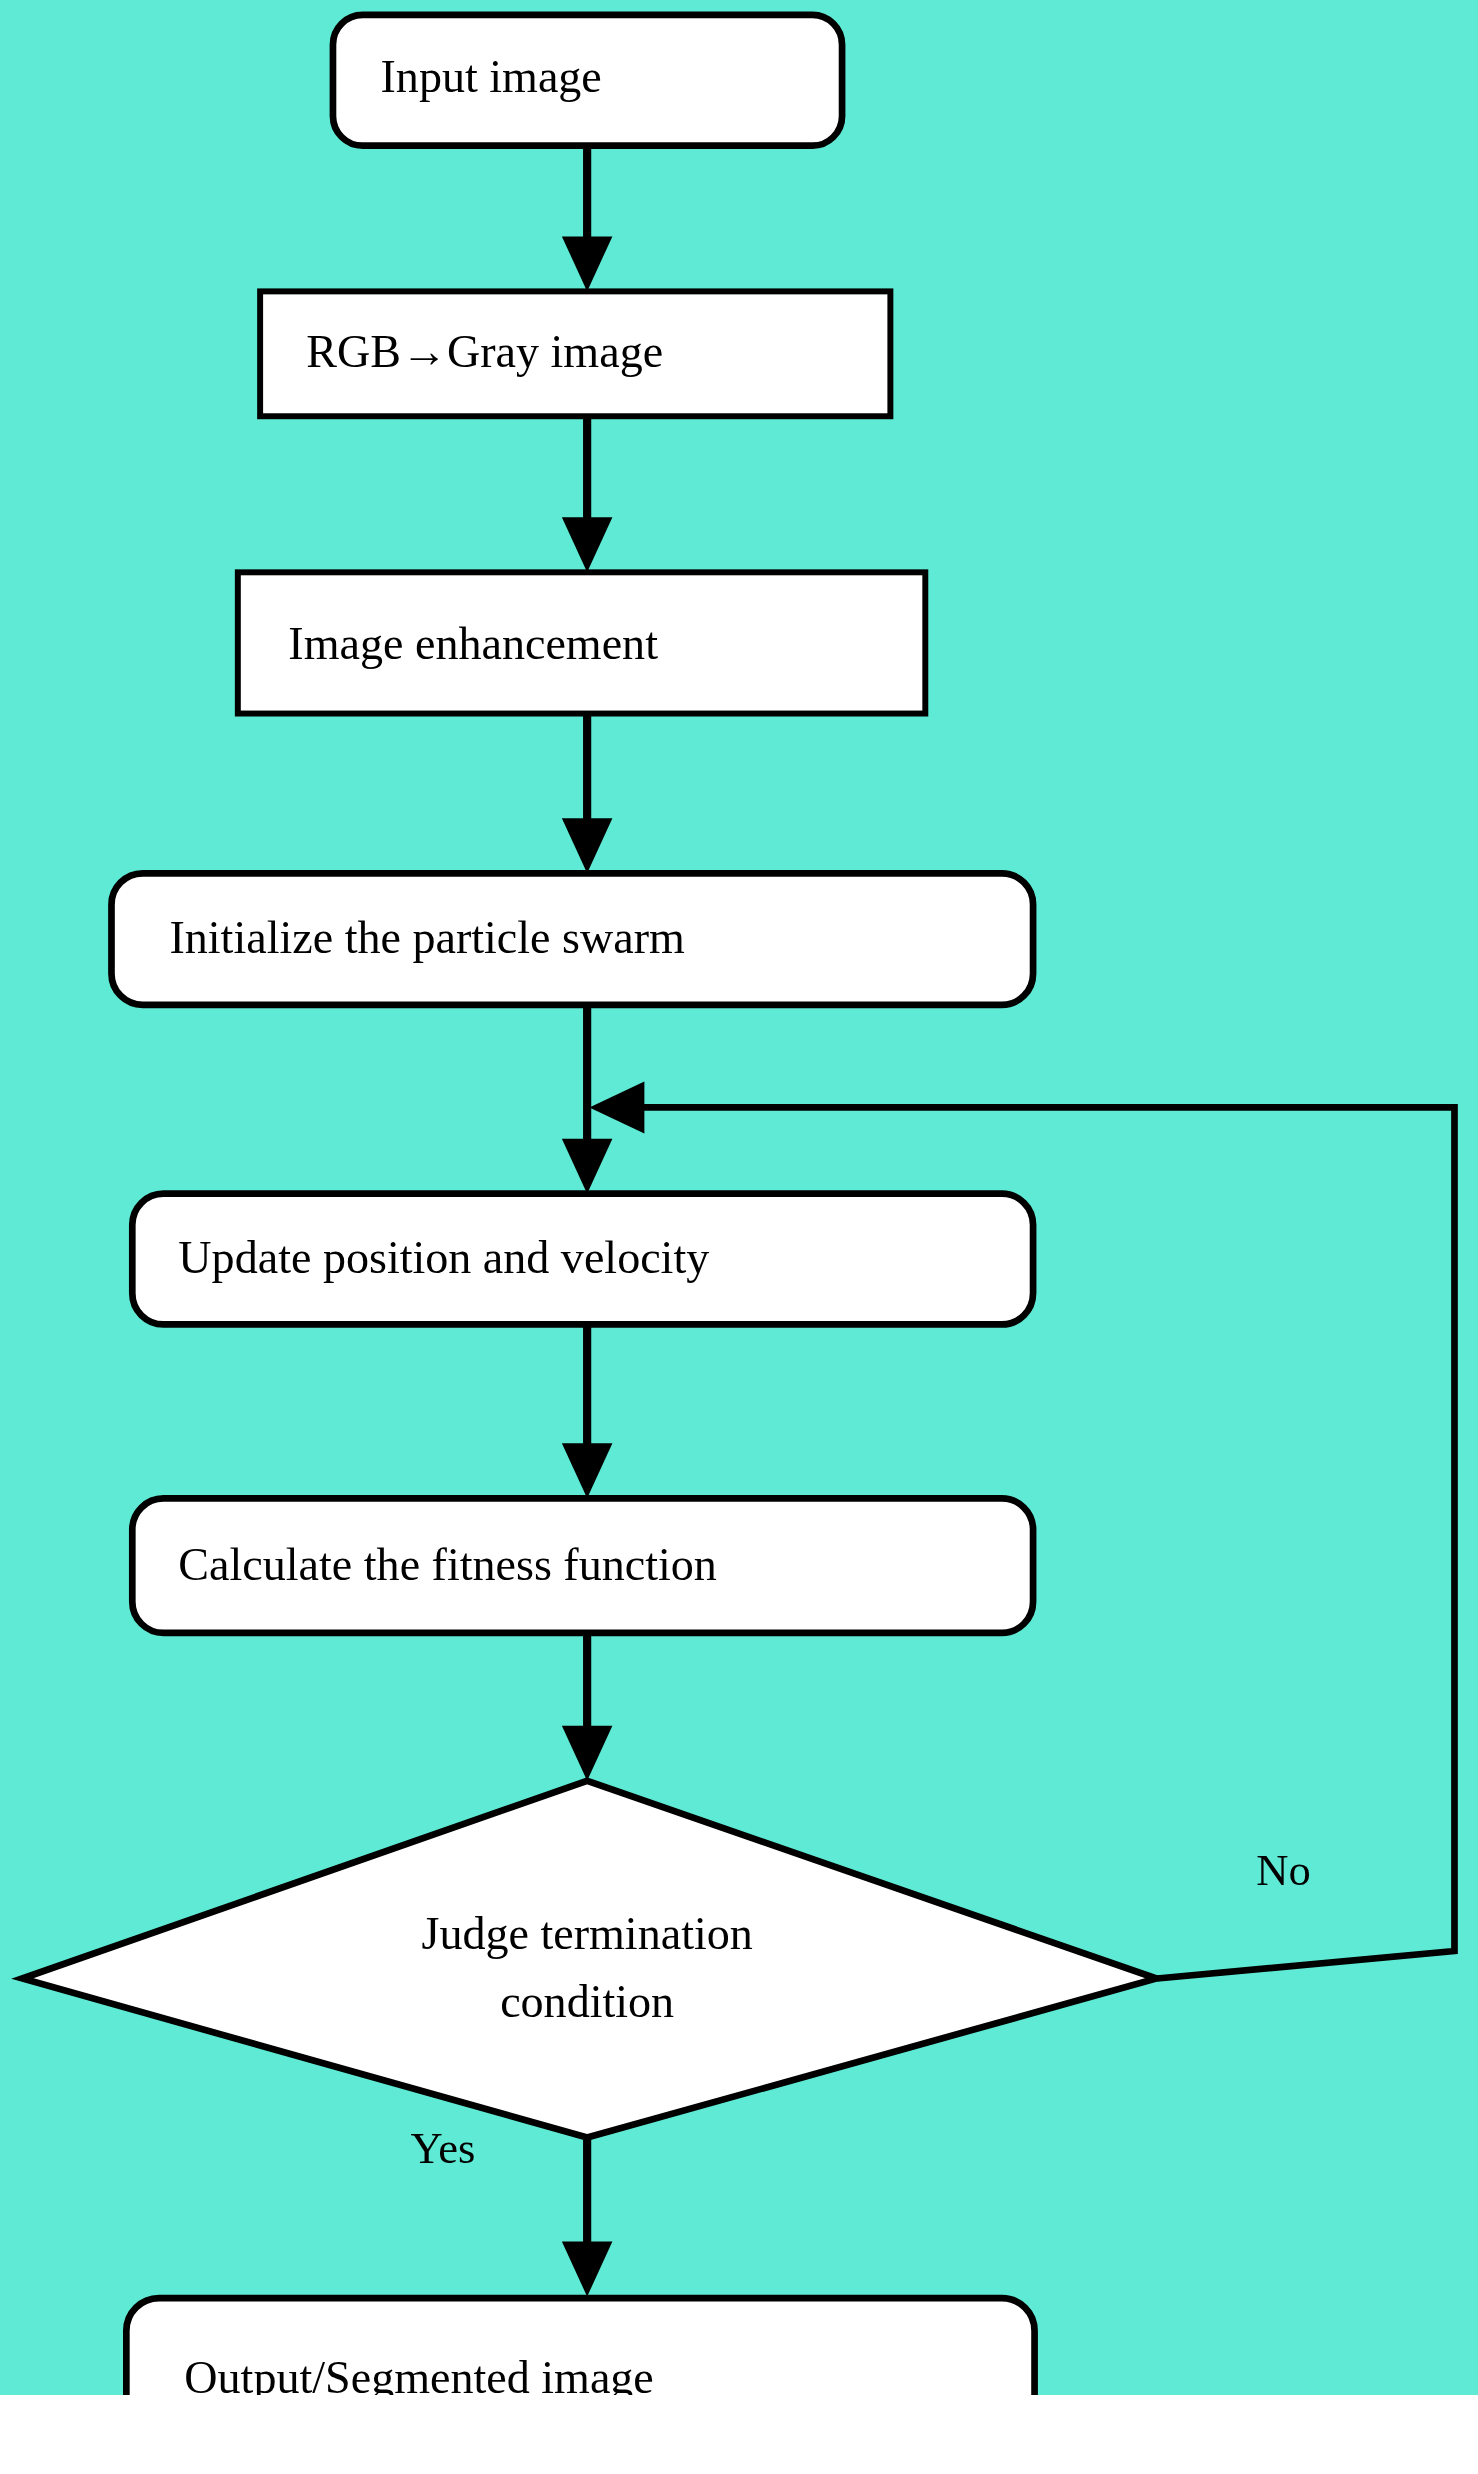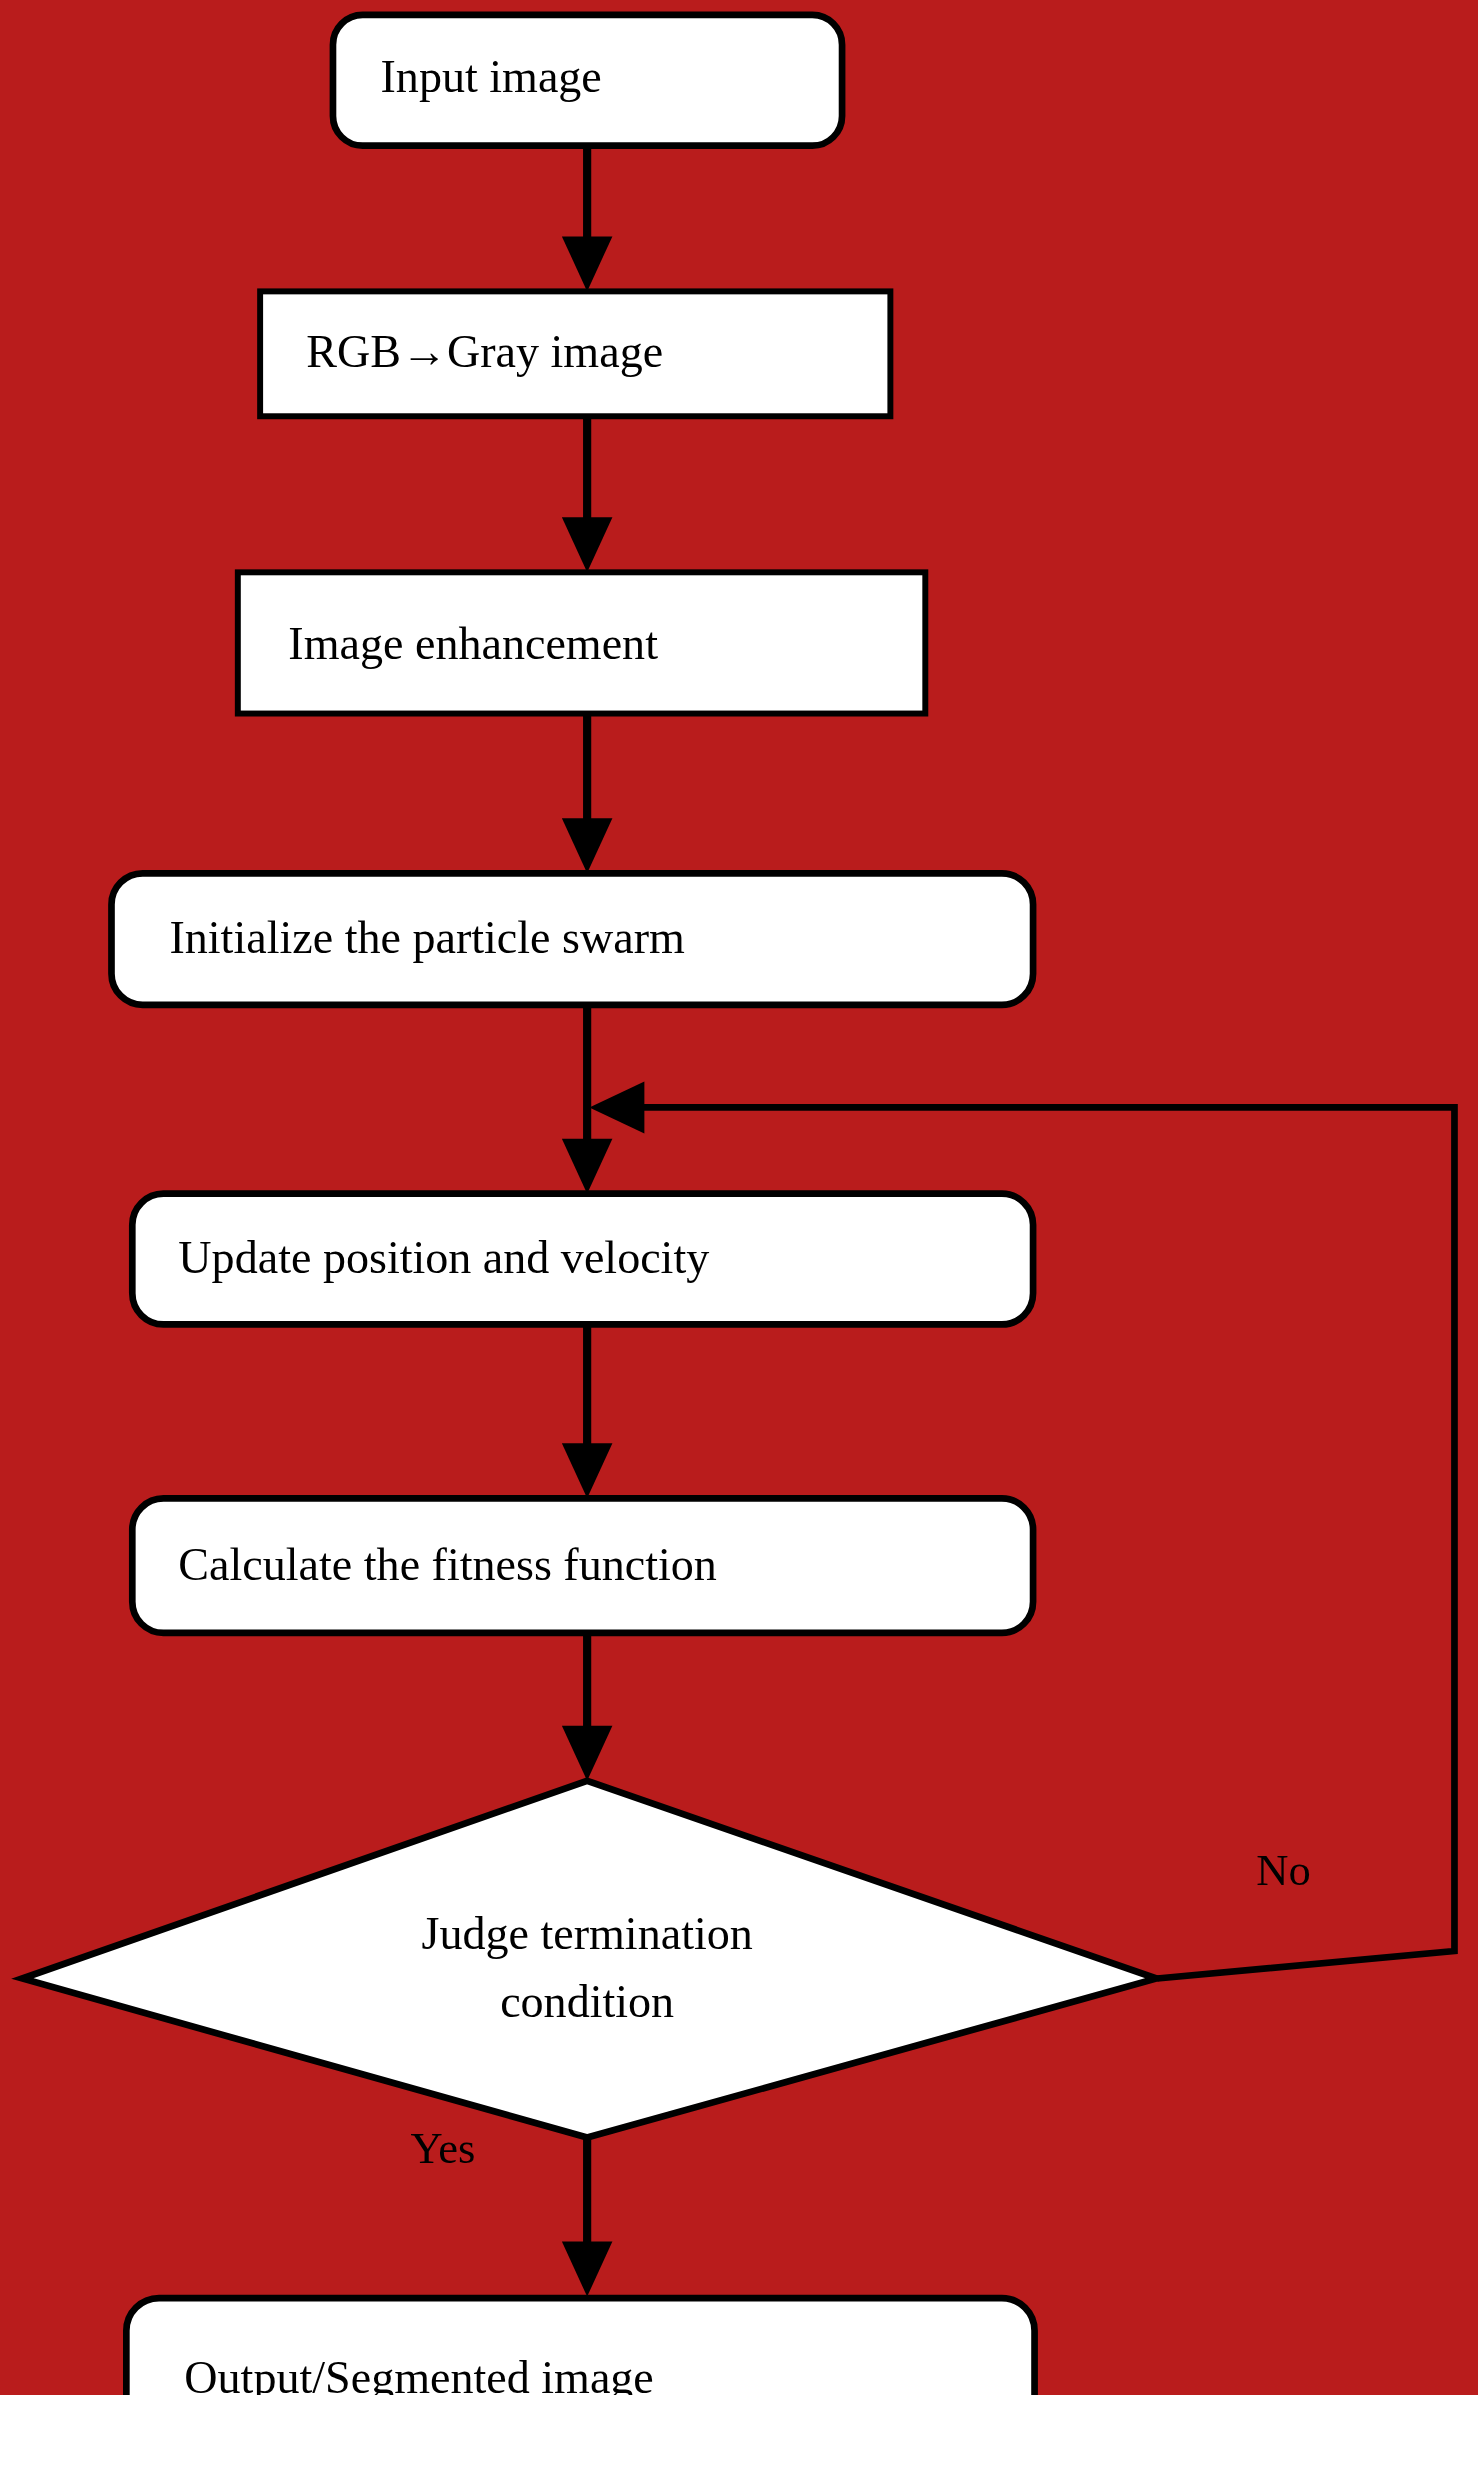--- a/index.html
+++ b/index.html
@@ -4,21 +4,21 @@
 <style>
   html, body {
     margin: 0;
     padding: 0;
     background: #ffffff;
   }
   #flowchart-root {
     position: relative;
     width: 1479px;
     height: 2395px;
-    background: #b91c1c;
+    background: #5eead4;
     overflow: hidden;
   }
   #flow-svg {
     position: absolute;
     left: 0;
     top: 0;
     width: 1479px;
     height: 2475px;
     display: block;
   }

